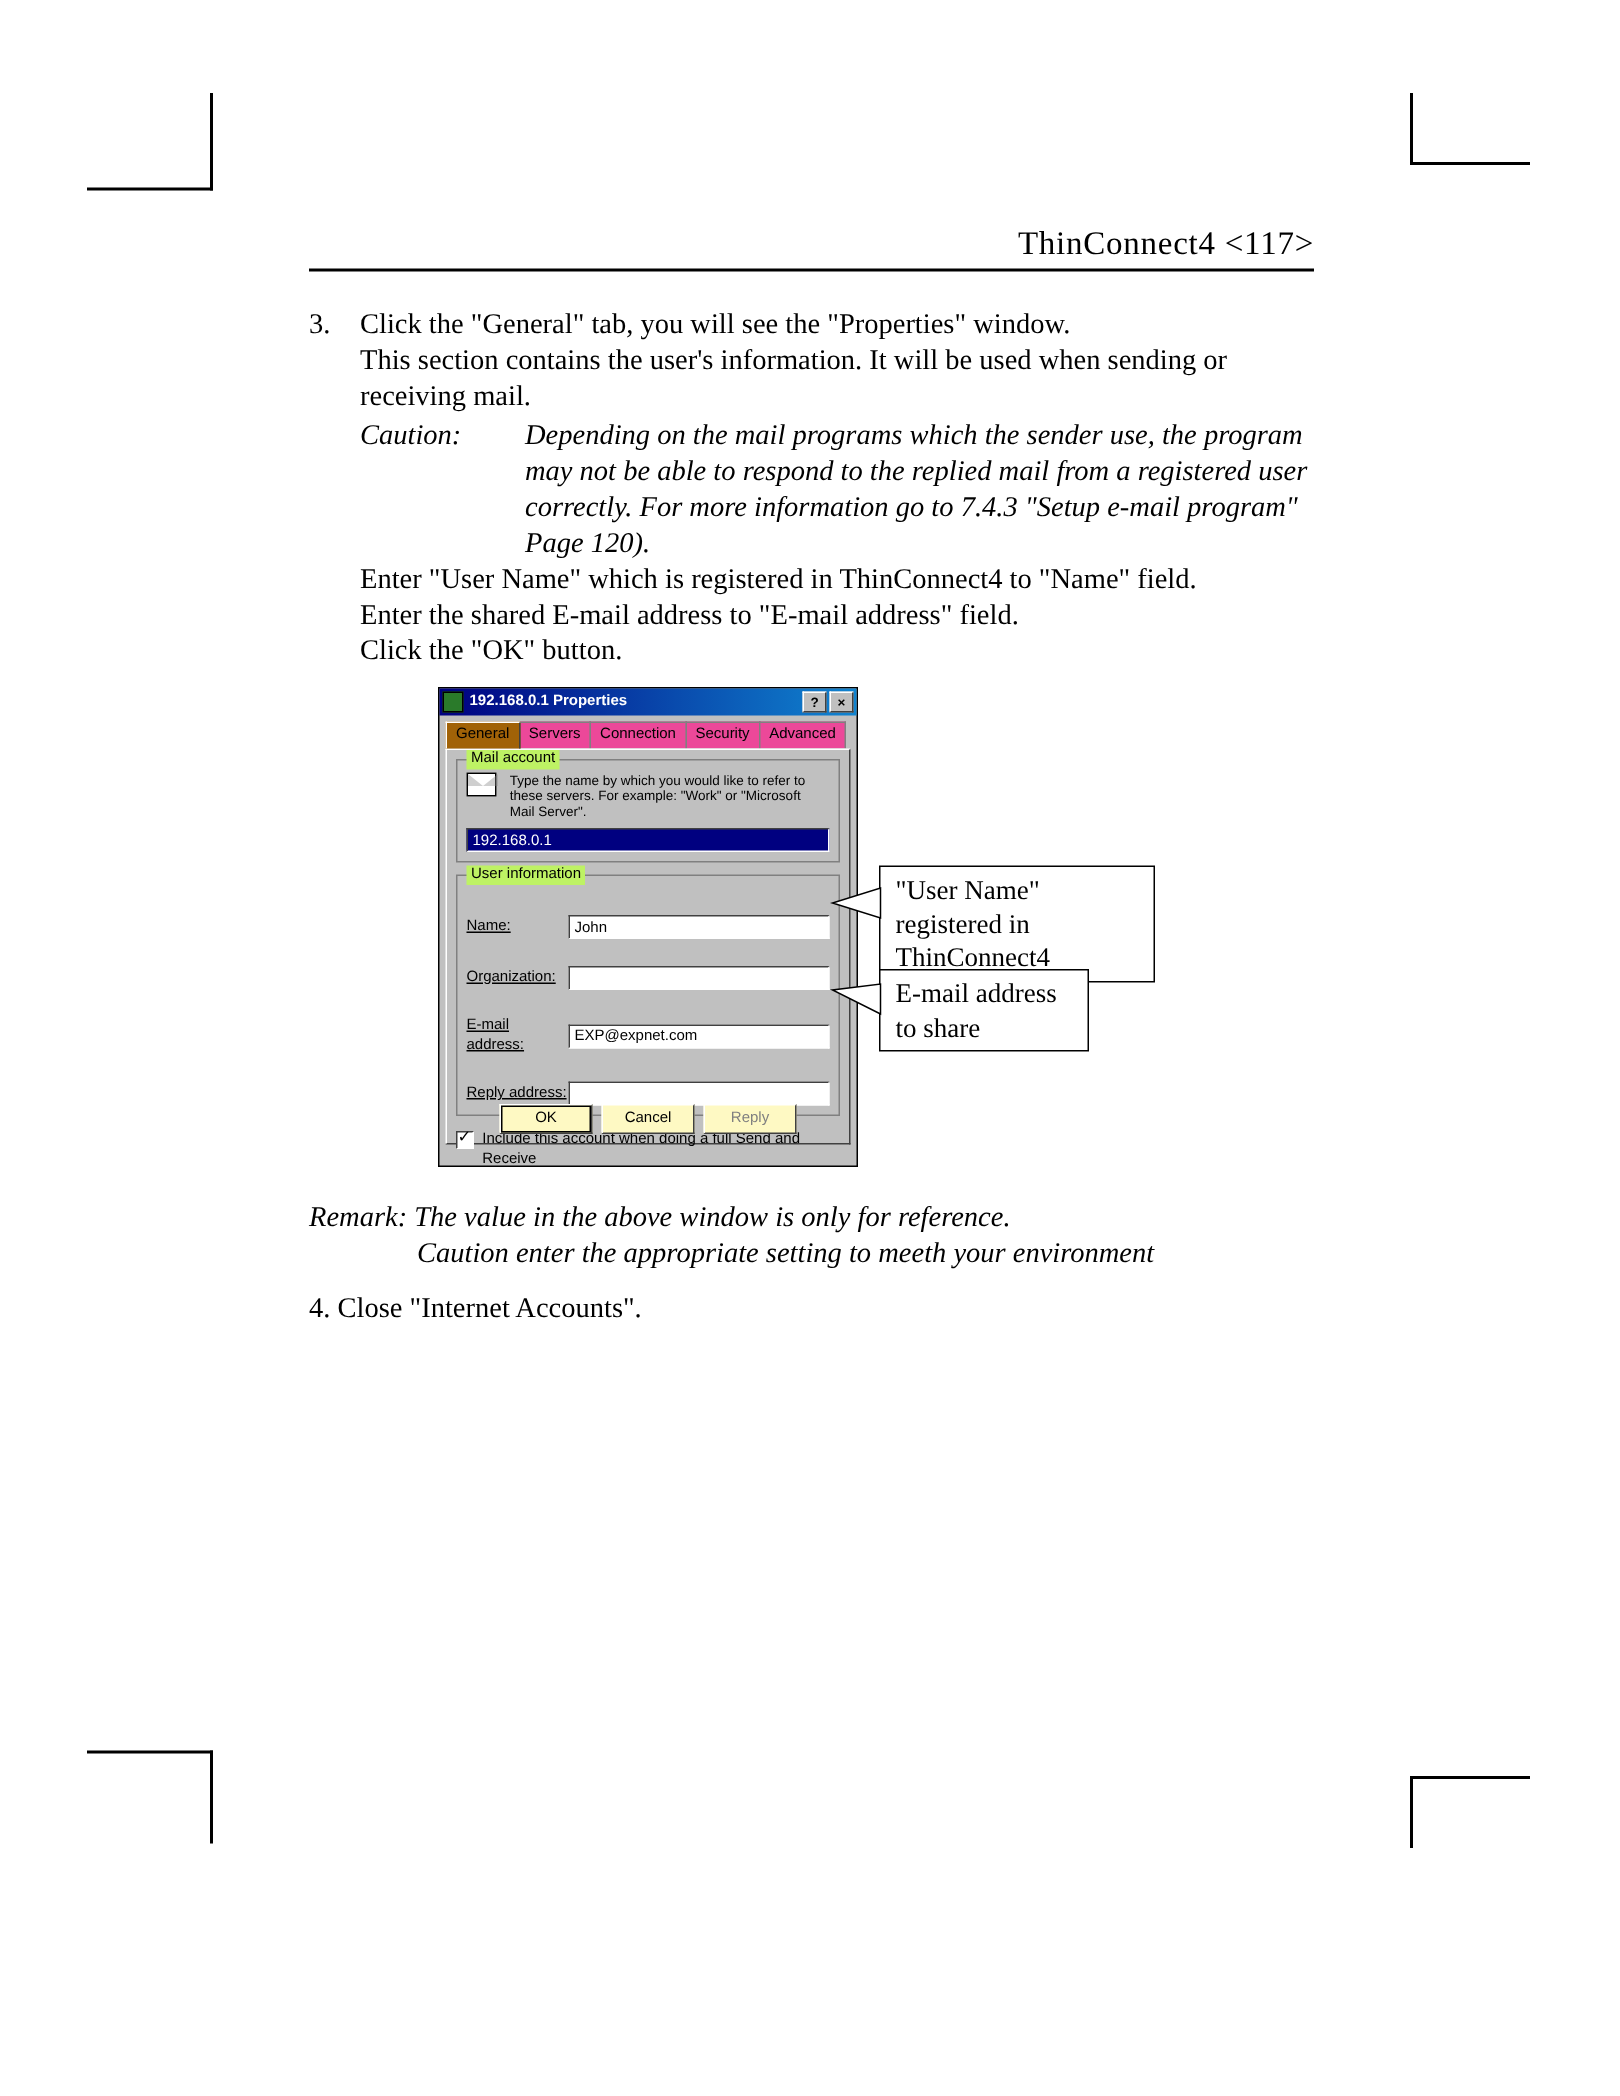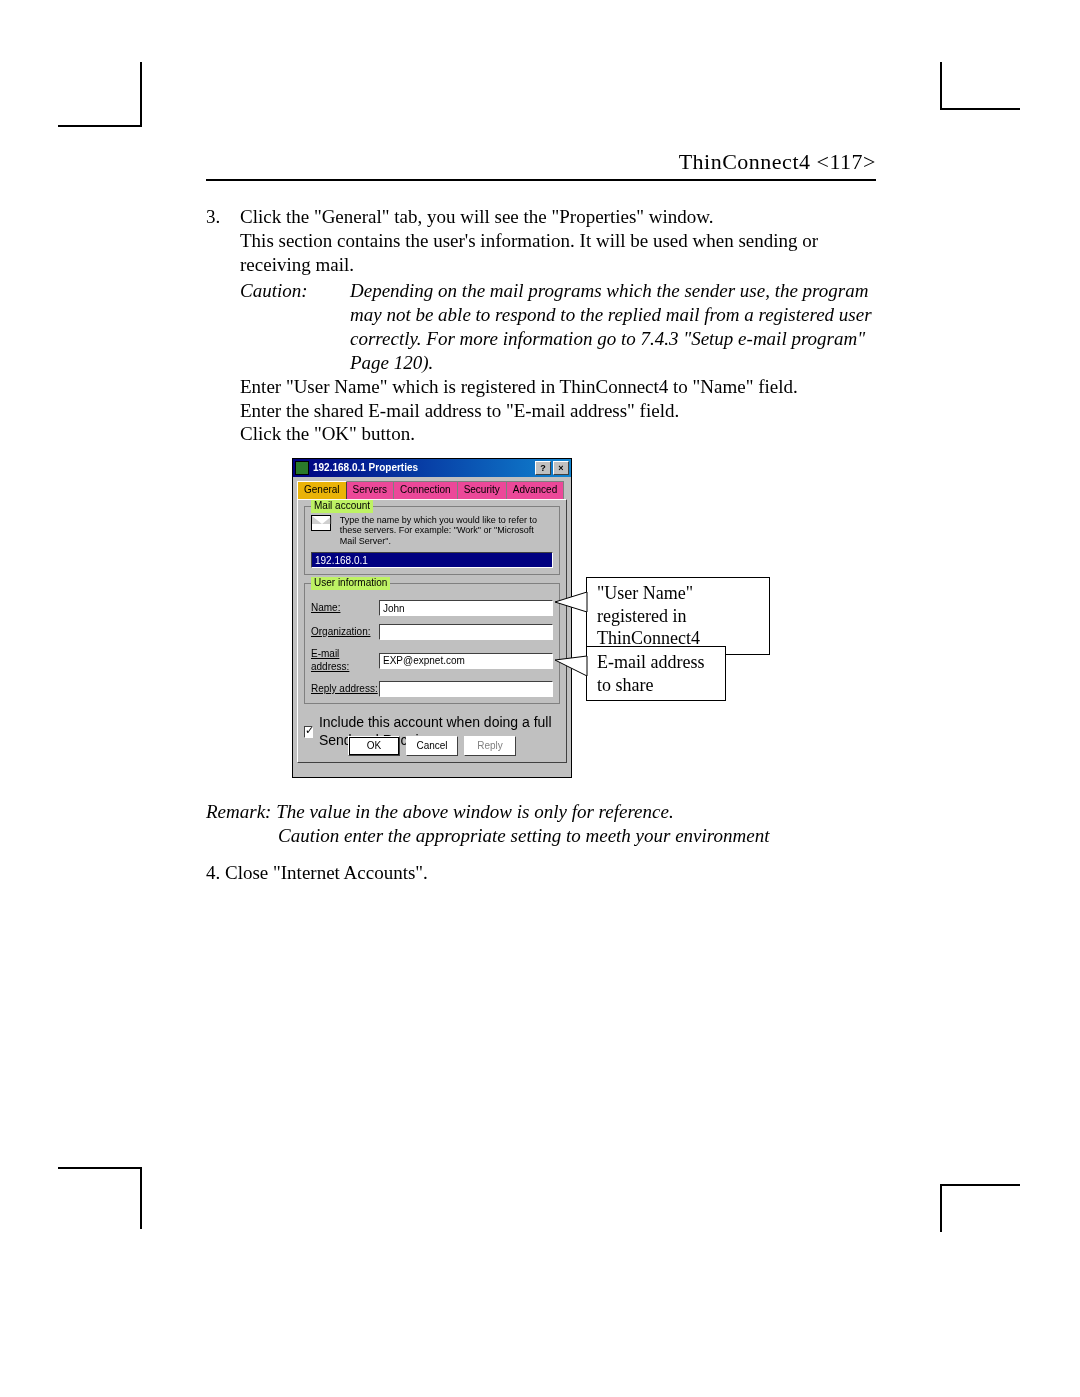--- a/index.html
+++ b/index.html
@@ -92,21 +92,21 @@
   }
   .tabs { display: flex; padding: 4px 4px 0 4px; }
   .tab {
     padding: 2px 6px;
     border: 1px solid #808080;
     border-bottom: none;
     background: #ec4899;
     font-size: 10px;
     margin-right: -1px;
   }
-  .tab.active { background: #eab308; border-color: #fff #404040 #c0c0c0 #fff; position: relative; z-index: 2; }
+  .tab.active { background: #a16207; border-color: #fff #404040 #c0c0c0 #fff; position: relative; z-index: 2; }
   .tabpanel {
     margin: 0 4px 4px 4px;
     border: 1px solid #fff;
     border-right-color: #404040; border-bottom-color: #404040;
     background: #c0c0c0;
     height: 264px;
     position: relative;
     padding: 6px;
   }
   .groupbox {
@@ -144,54 +144,54 @@
     width: 100%;
     height: 16px;
     border: 1px solid #404040;
     border-right-color: #fff; border-bottom-color: #fff;
     background: #fff;
     font-size: 10px;
     padding: 1px 3px;
     margin-top: 6px;
   }
   .txtfield.selected { background: #000080; color: #fff; }
-  .formrow { display: flex; align-items: center; margin-top: 8px; }
+  .formrow { display: flex; align-items: center; margin-top: 18px; }
   .formrow label { width: 68px; font-size: 10px; text-decoration: underline; }
   .formrow input {
     flex: 1;
     height: 16px;
     border: 1px solid #404040;
     border-right-color: #fff; border-bottom-color: #fff;
     background: #fff;
     font-size: 10px;
     padding: 1px 3px;
   }
-  .chkrow { margin-top: 10px; font-size: 14px; display: flex; align-items: center; }
+  .chkrow { margin-top: 10px; font-size: 10px; display: flex; }
   .chkrow .chk {
     width: 12px; height: 12px;
     border: 1px solid #404040;
     border-right-color: #fff; border-bottom-color: #fff;
     background: #fff;
     margin-right: 6px;
     position: relative;
   }
   .chkrow .chk::after {
     content: "✓";
     position: absolute;
     left: 0; top: -3px;
     font-size: 11px;
   }
   .btnrow {
     position: absolute;
     bottom: 6px; left: 0; right: 0;
     display: flex; justify-content: center; gap: 6px;
   }
   .winbtn {
-    width: 52px; height: 20px;
-    background: #ffffff;
+    width: 62px; height: 20px;
+    background: #fef9c3;
     border: 1px solid #fff;
     border-right-color: #404040; border-bottom-color: #404040;
     font-size: 10px;
     display: flex; align-items: center; justify-content: center;
   }
   .winbtn.default { outline: 1px solid #000; outline-offset: -2px; }
   .winbtn.disabled { color: #808080; }
 
   .callout {
     position: absolute;

